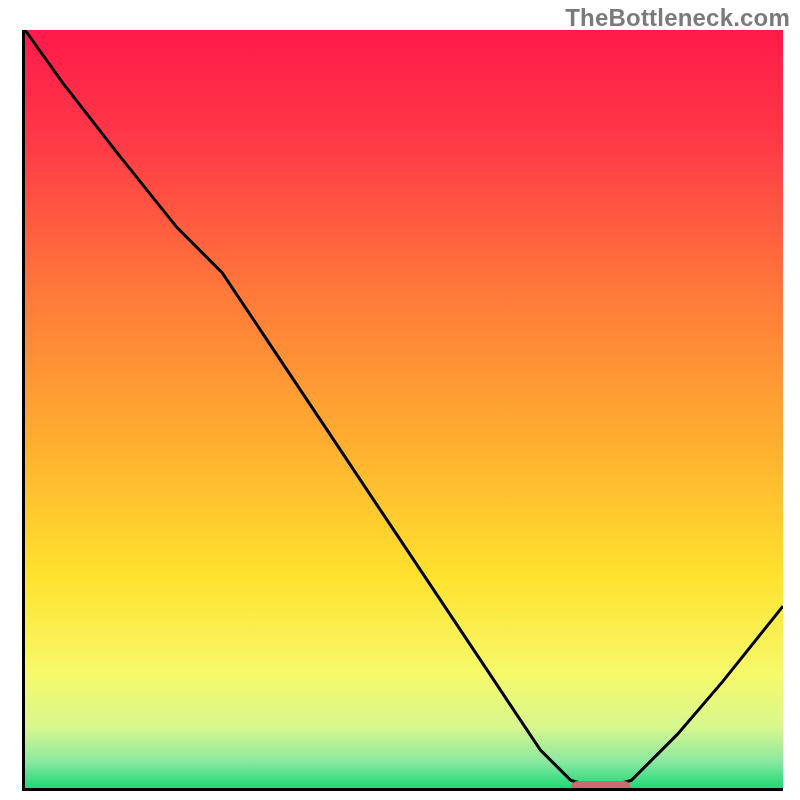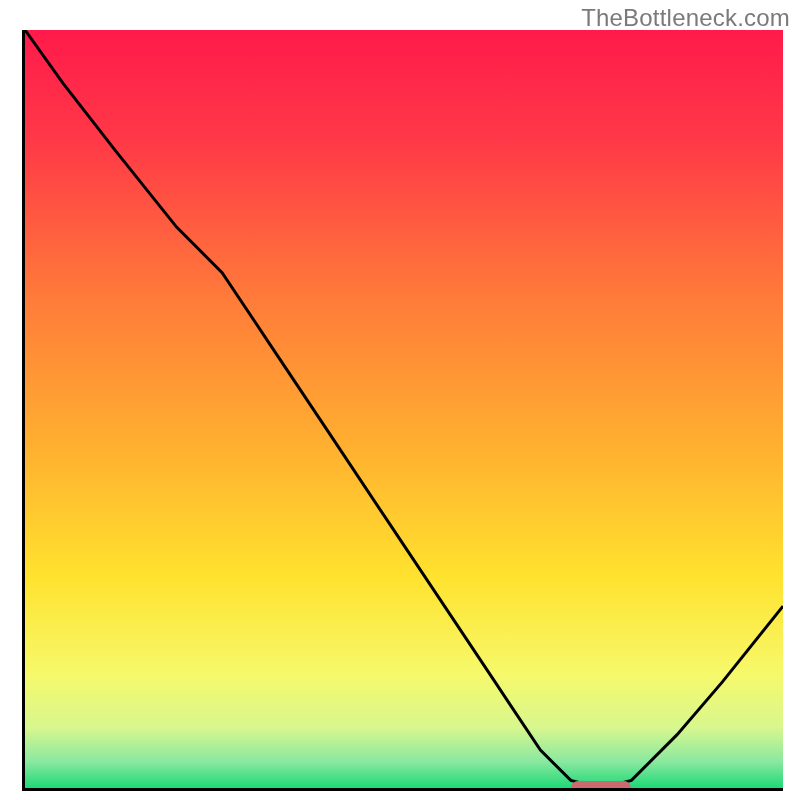--- a/index.html
+++ b/index.html
@@ -13,21 +13,21 @@
   .wrap {
     position: relative;
     width: 800px;
     height: 800px;
   }
   .watermark {
     position: absolute;
     top: 4px;
     right: 10px;
     font-size: 24px;
-    font-weight: normal;
+    font-weight: bold;
     color: #7a7a7a;
     letter-spacing: 0.2px;
   }
   .plot-area {
     position: absolute;
     left: 22px;
     top: 30px;
     width: 758px;
     height: 758px;
     border-left: 3px solid #000;

